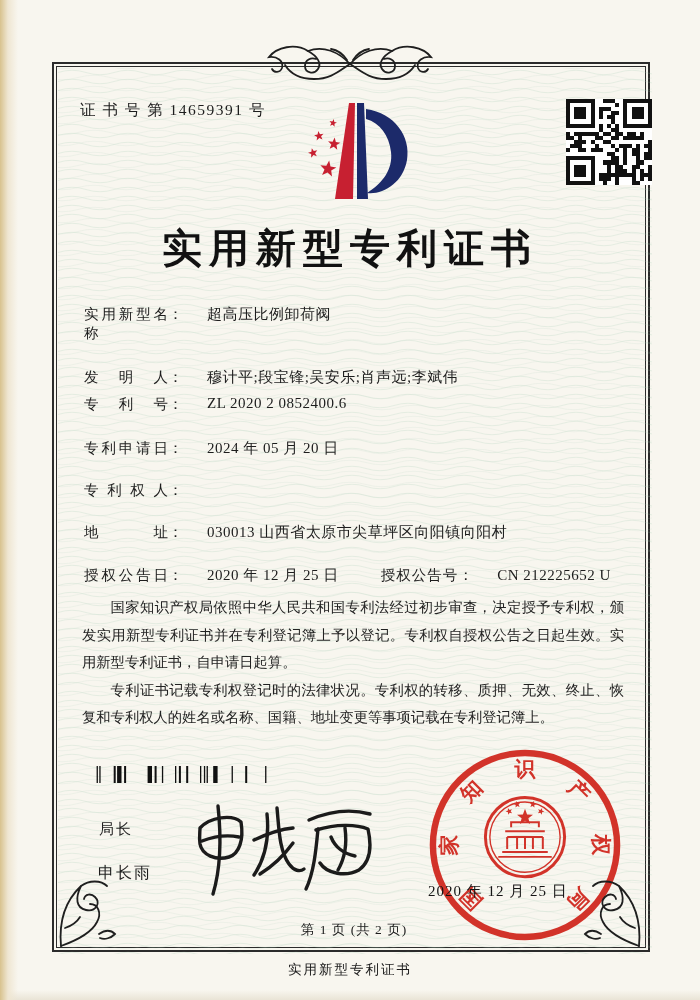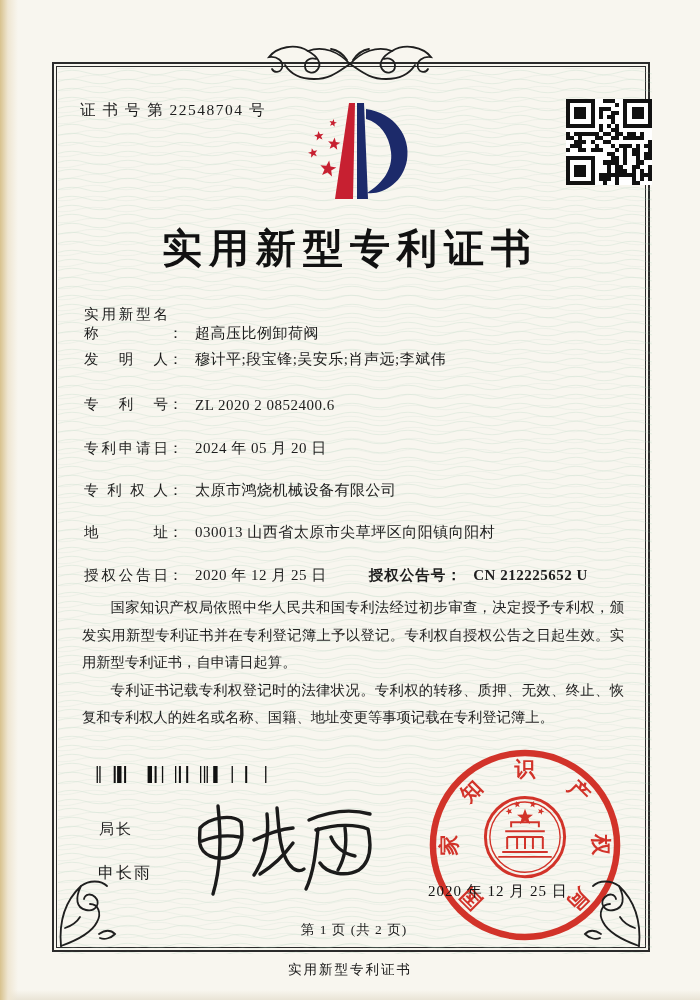--- a/index.html
+++ b/index.html
@@ -22,28 +22,28 @@
   .waves{position:absolute;inset:4px;opacity:.5;pointer-events:none;}
   .content{position:absolute;inset:0;z-index:2;}
 
   .cert-no{position:absolute;left:80px;top:100px;font-size:15.5px;letter-spacing:1.5px;}
   .logo{position:absolute;left:283px;top:96px;width:132px;height:108px;}
   .qr{position:absolute;left:566px;top:99px;width:86px;height:86px;}
   .title{
     position:absolute;left:0;right:0;top:221px;text-align:center;
     font-size:40px;font-weight:700;letter-spacing:7px;color:#111;
   }
-  .field-row{position:absolute;left:84px;width:540px;font-size:15px;display:flex;align-items:flex-end;}
+  .field-row{position:absolute;left:84px;width:540px;font-size:15px;display:flex;align-items:flex-start;}
   .flabel{
     display:inline-block;width:84px;text-align:justify;text-align-last:justify;
     text-justify:inter-character;font-size:14.5px;flex:none;
   }
   .colon{flex:none;}
-  .fvalue{margin-left:12px;letter-spacing:.5px;white-space:nowrap;}
-  .pair2{margin-left:42px;display:flex;align-items:baseline;font-weight:bold;}
+  .fvalue{margin-left:24px;letter-spacing:.5px;white-space:nowrap;}
+  .pair2{margin-left:42px;display:flex;align-items:baseline;}
   .pair2 .flabel2{font-size:14.5px;letter-spacing:1px;}
 
   .bodytext{position:absolute;left:82px;top:594px;width:542px;}
   .bodytext p{margin:0;text-indent:2em;font-size:14.3px;line-height:1.93;text-align:justify;color:#222;}
 
   .barcode{position:absolute;left:92px;top:766px;width:176px;height:17px;}
 
   .director-title{position:absolute;left:99px;top:820px;font-size:15px;letter-spacing:2px;}
   .director-name{position:absolute;left:98px;top:855px;font-size:16px;letter-spacing:2px;margin-top:8px;}
   .signature{position:absolute;left:188px;top:800px;width:188px;height:100px;}
@@ -105,21 +105,21 @@
         <path d="M0,5.5 Q16,1 32,5.5 T64,5.5" fill="none" stroke="#a8cdb6" stroke-width="0.7" opacity="0.4"></path>
       </pattern>
     </defs>
     <rect width="100%" height="100%" fill="url(#gw)"></rect>
     <rect width="100%" height="100%" fill="url(#gw2)"></rect>
   </svg>
 </div>
 
 <div class="content">
 
-  <div class="cert-no">证 书 号 第 22548704 号</div>
+  <div class="cert-no">证 书 号 第 14659391 号</div>
 
   <svg class="logo" viewBox="0 0 132 106">
     <polygon fill="#c72031" points="50.83,22.09 51.25,24.88 53.98,25.58 51.45,26.84 51.63,29.65 49.65,27.64 47.03,28.68 48.33,26.18 46.54,24.00 49.32,24.47"></polygon>
     <polygon fill="#c72031" points="35.30,34.05 36.99,37.15 40.49,36.81 38.07,39.36 39.47,42.60 36.29,41.08 33.65,43.41 34.11,39.92 31.08,38.13 34.54,37.49"></polygon>
     <polygon fill="#c72031" points="51.68,40.54 52.83,44.97 57.36,45.65 53.49,48.11 54.25,52.63 50.71,49.72 46.65,51.83 48.33,47.57 45.06,44.36 49.63,44.64"></polygon>
     <polygon fill="#c72031" points="28.79,51.15 30.79,54.05 34.24,53.35 32.09,56.15 33.83,59.21 30.51,58.04 28.13,60.64 28.22,57.11 25.01,55.65 28.39,54.65"></polygon>
     <polygon fill="#c72031" points="46.18,63.58 47.48,69.43 53.37,70.52 48.21,73.56 48.99,79.51 44.50,75.54 39.10,78.11 41.48,72.62 37.36,68.27 43.32,68.85"></polygon>
     <polygon points="66,6 72,6 70,102 52,102" fill="#c72031"></polygon>
     <path d="M74,6 L81,6 L85,102 L74,102 Z" fill="#1c2a6a"></path>
     <path d="M83,12 C112,16 128,40 124,63 C120,86 100,98 84,96 C100,86 110,72 108,55 C106,38 97,26 83,22 Z" fill="#1c2a6a"></path>
@@ -272,42 +272,41 @@
   </svg>
 
   <div class="title">实用新型专利证书</div>
 
   <div class="field-row" style="top:305px">
     <span class="flabel">实用新型名称</span>
       <span class="colon">：</span>
     <span class="fvalue">超高压比例卸荷阀</span>
   </div>
 
-  <div class="field-row" style="top:350px">
+  <div class="field-row" style="top:368px">
     <span class="flabel">发明人</span>
       <span class="colon">：</span>
     <span class="fvalue">穆计平;段宝锋;吴安乐;肖声远;李斌伟</span>
   </div>
 
   <div class="field-row" style="top:395px">
     <span class="flabel">专利号</span>
       <span class="colon">：</span>
     <span class="fvalue">ZL 2020 2 0852400.6</span>
   </div>
 
   <div class="field-row" style="top:439px">
     <span class="flabel">专利申请日</span>
       <span class="colon">：</span>
     <span class="fvalue">2024 年 05 月 20 日</span>
   </div>
 
   <div class="field-row" style="top:481px">
     <span class="flabel">专利权人</span>
       <span class="colon">：</span>
-    <span class="fvalue">太原市鸿烧机械设备有限公司</span>
   </div>
 
   <div class="field-row" style="top:523px">
     <span class="flabel">地址</span>
       <span class="colon">：</span>
     <span class="fvalue">030013 山西省太原市尖草坪区向阳镇向阳村</span>
   </div>
 
   <div class="field-row" style="top:566px">
     <span class="flabel">授权公告日</span>

